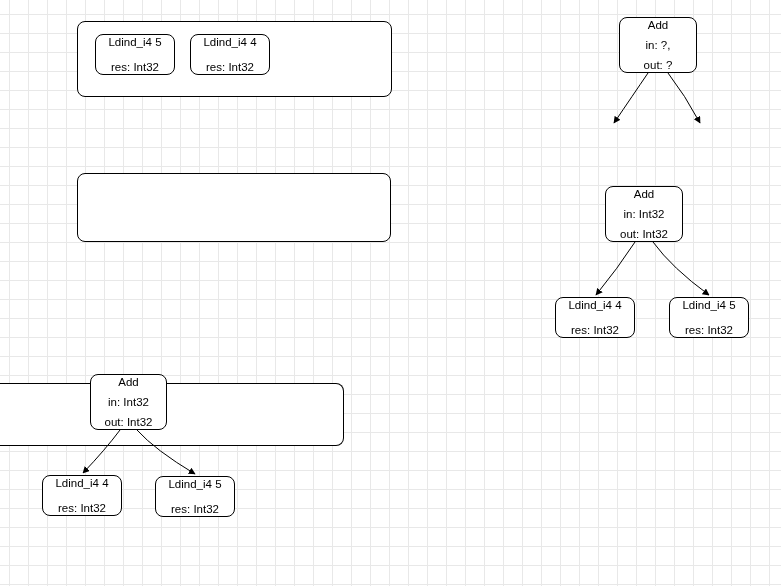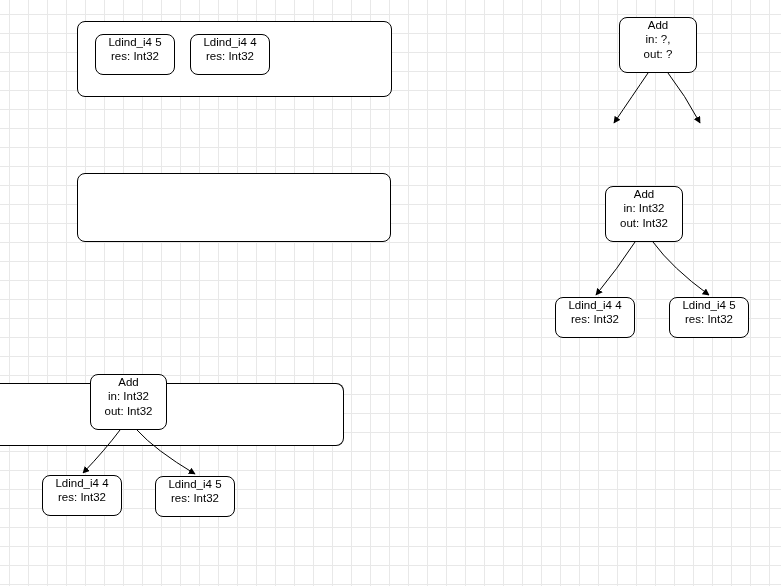--- a/index.html
+++ b/index.html
@@ -27,21 +27,21 @@
   }
   .content { position: absolute; inset: 0; }
   .box {
     position: absolute;
     background: #fff;
     border: 1px solid #000;
     border-radius: 8px;
     text-align: center;
     display: flex;
     flex-direction: column;
-    justify-content: flex-start;
+    justify-content: space-between;
     line-height: 1.25;
     white-space: pre;
   }
   .container {
     position: absolute;
     background: #fff;
     border: 1px solid #000;
     border-radius: 8px;
   }
   .container.cut-left {

